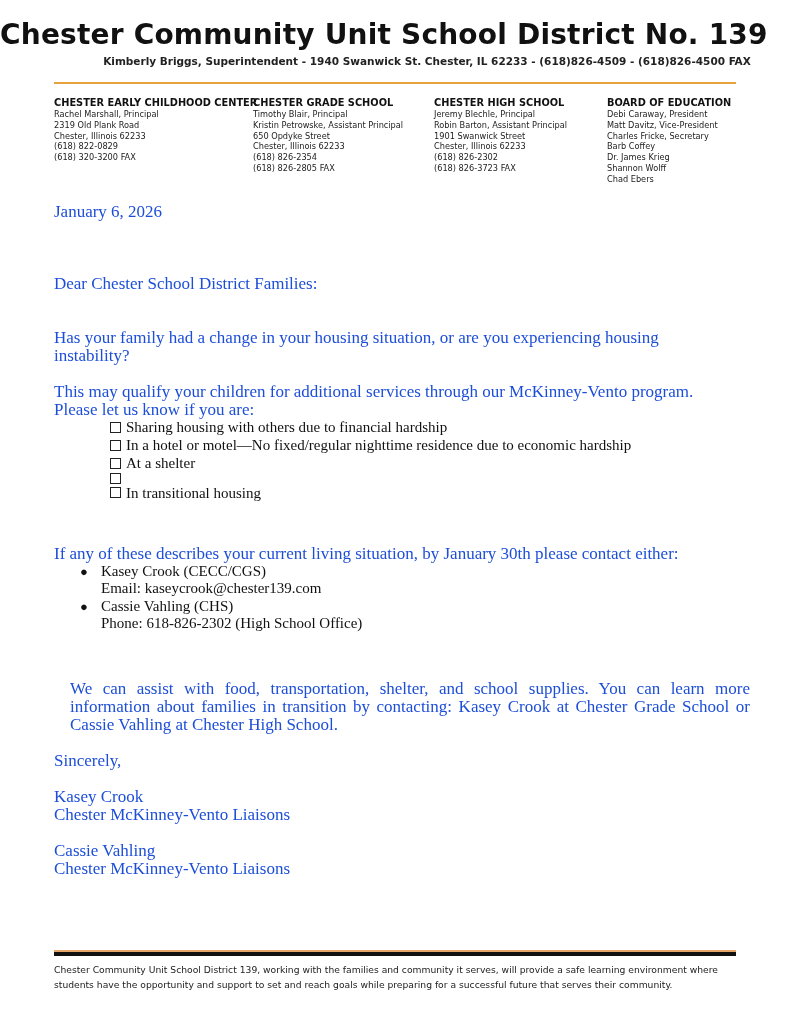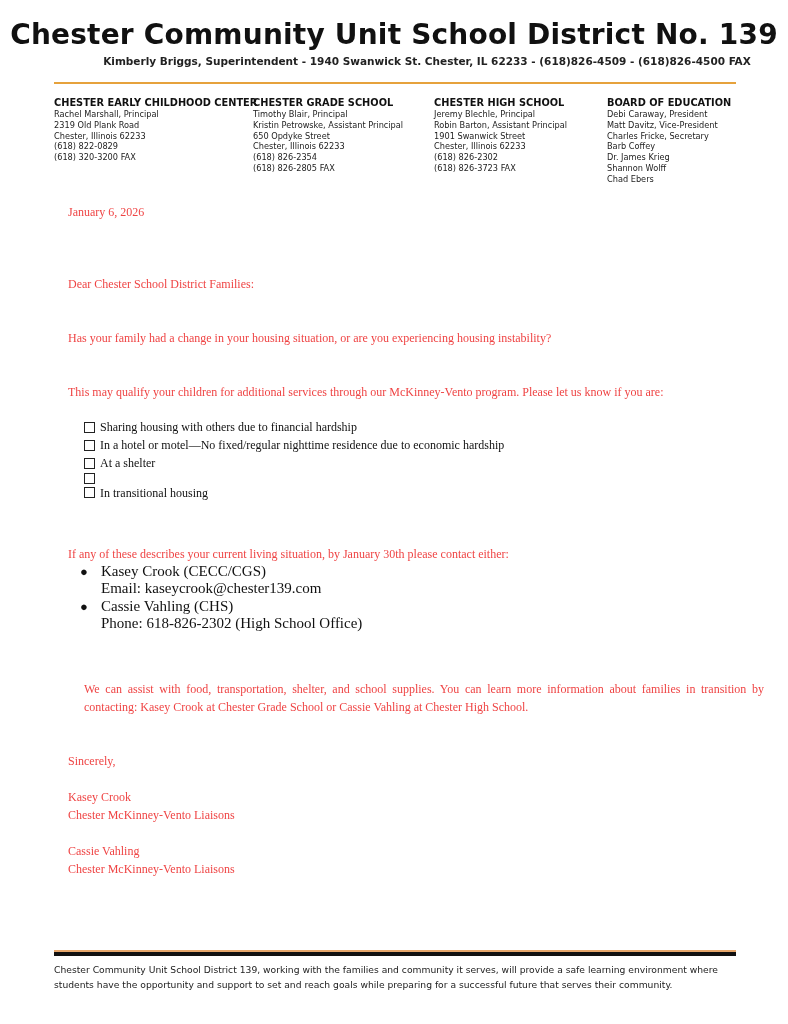--- a/index.html
+++ b/index.html
@@ -1,35 +1,35 @@
 <!DOCTYPE html>
 <html><head>
 <meta charset="utf-8">
 <style>
   html, body { margin: 0; padding: 0; background: #ffffff; }
   body { width: 788px; height: 1024px; position: relative; overflow: hidden; color: #111; }
   .sans { font-family: "DejaVu Sans", "Liberation Sans", sans-serif; }
   .serif { font-family: "Liberation Serif", "DejaVu Serif", serif; }
 
-  .title { position: absolute; top: 18px; left: 0; width: 788px; text-align: center;
+  .title { position: absolute; top: 18px; left: 0; width: 788px; text-align: left;
            font-size: 28px; font-weight: bold; letter-spacing: 0.2px; color: #111; }
   .subtitle { position: absolute; top: 55px; left: 0; width: 788px; text-align: center;
               font-size: 10.5px; font-weight: bold; color: #222; padding-left: 33px; }
   .rule-top { position: absolute; top: 82px; left: 54px; width: 682px; height: 2px; background: #e6a23c; }
 
   .col { position: absolute; top: 96px; font-size: 8.2px; line-height: 10.8px; color: #222; }
   .col .hdr { font-size: 9.8px; font-weight: bold; line-height: 13px; color: #111; }
   .col1 { left: 54px; } .col2 { left: 253px; } .col3 { left: 434px; } .col4 { left: 607px; }
 
-  .body { position: absolute; left: 68px; width: 680px; font-size: 12px; line-height: 18px; color: #ef4444; }
+  .body { position: absolute; left: 54px; width: 680px; font-size: 17px; line-height: 18px; color: #1d4ed8; }
   .date { top: 203px; }
   .greet { top: 275px; }
   .q { top: 329px; }
   .p1 { top: 383px; }
-  .checks { position: absolute; top: 418px; left: 84px; font-size: 12px; line-height: 18.2px; }
+  .checks { position: absolute; top: 418px; left: 110px; font-size: 15px; line-height: 18.2px; }
   .check-row { display: flex; align-items: center; }
   .box { width: 11px; height: 11px; border: 1px solid #222; margin-right: 5px; box-sizing: border-box; display: inline-block; }
   .p2 { top: 545px; }
   .contacts { position: absolute; top: 563px; left: 80px; font-size: 15px; line-height: 17.4px; }
   .contact { position: relative; padding-left: 21px; }
   .bullet { position: absolute; left: 0; top: 0; font-size: 13px; }
   .p3 { top: 680px; }
   .sincerely { top: 752px; }
   .sig1 { top: 788px; }
   .sig2 { top: 842px; }

